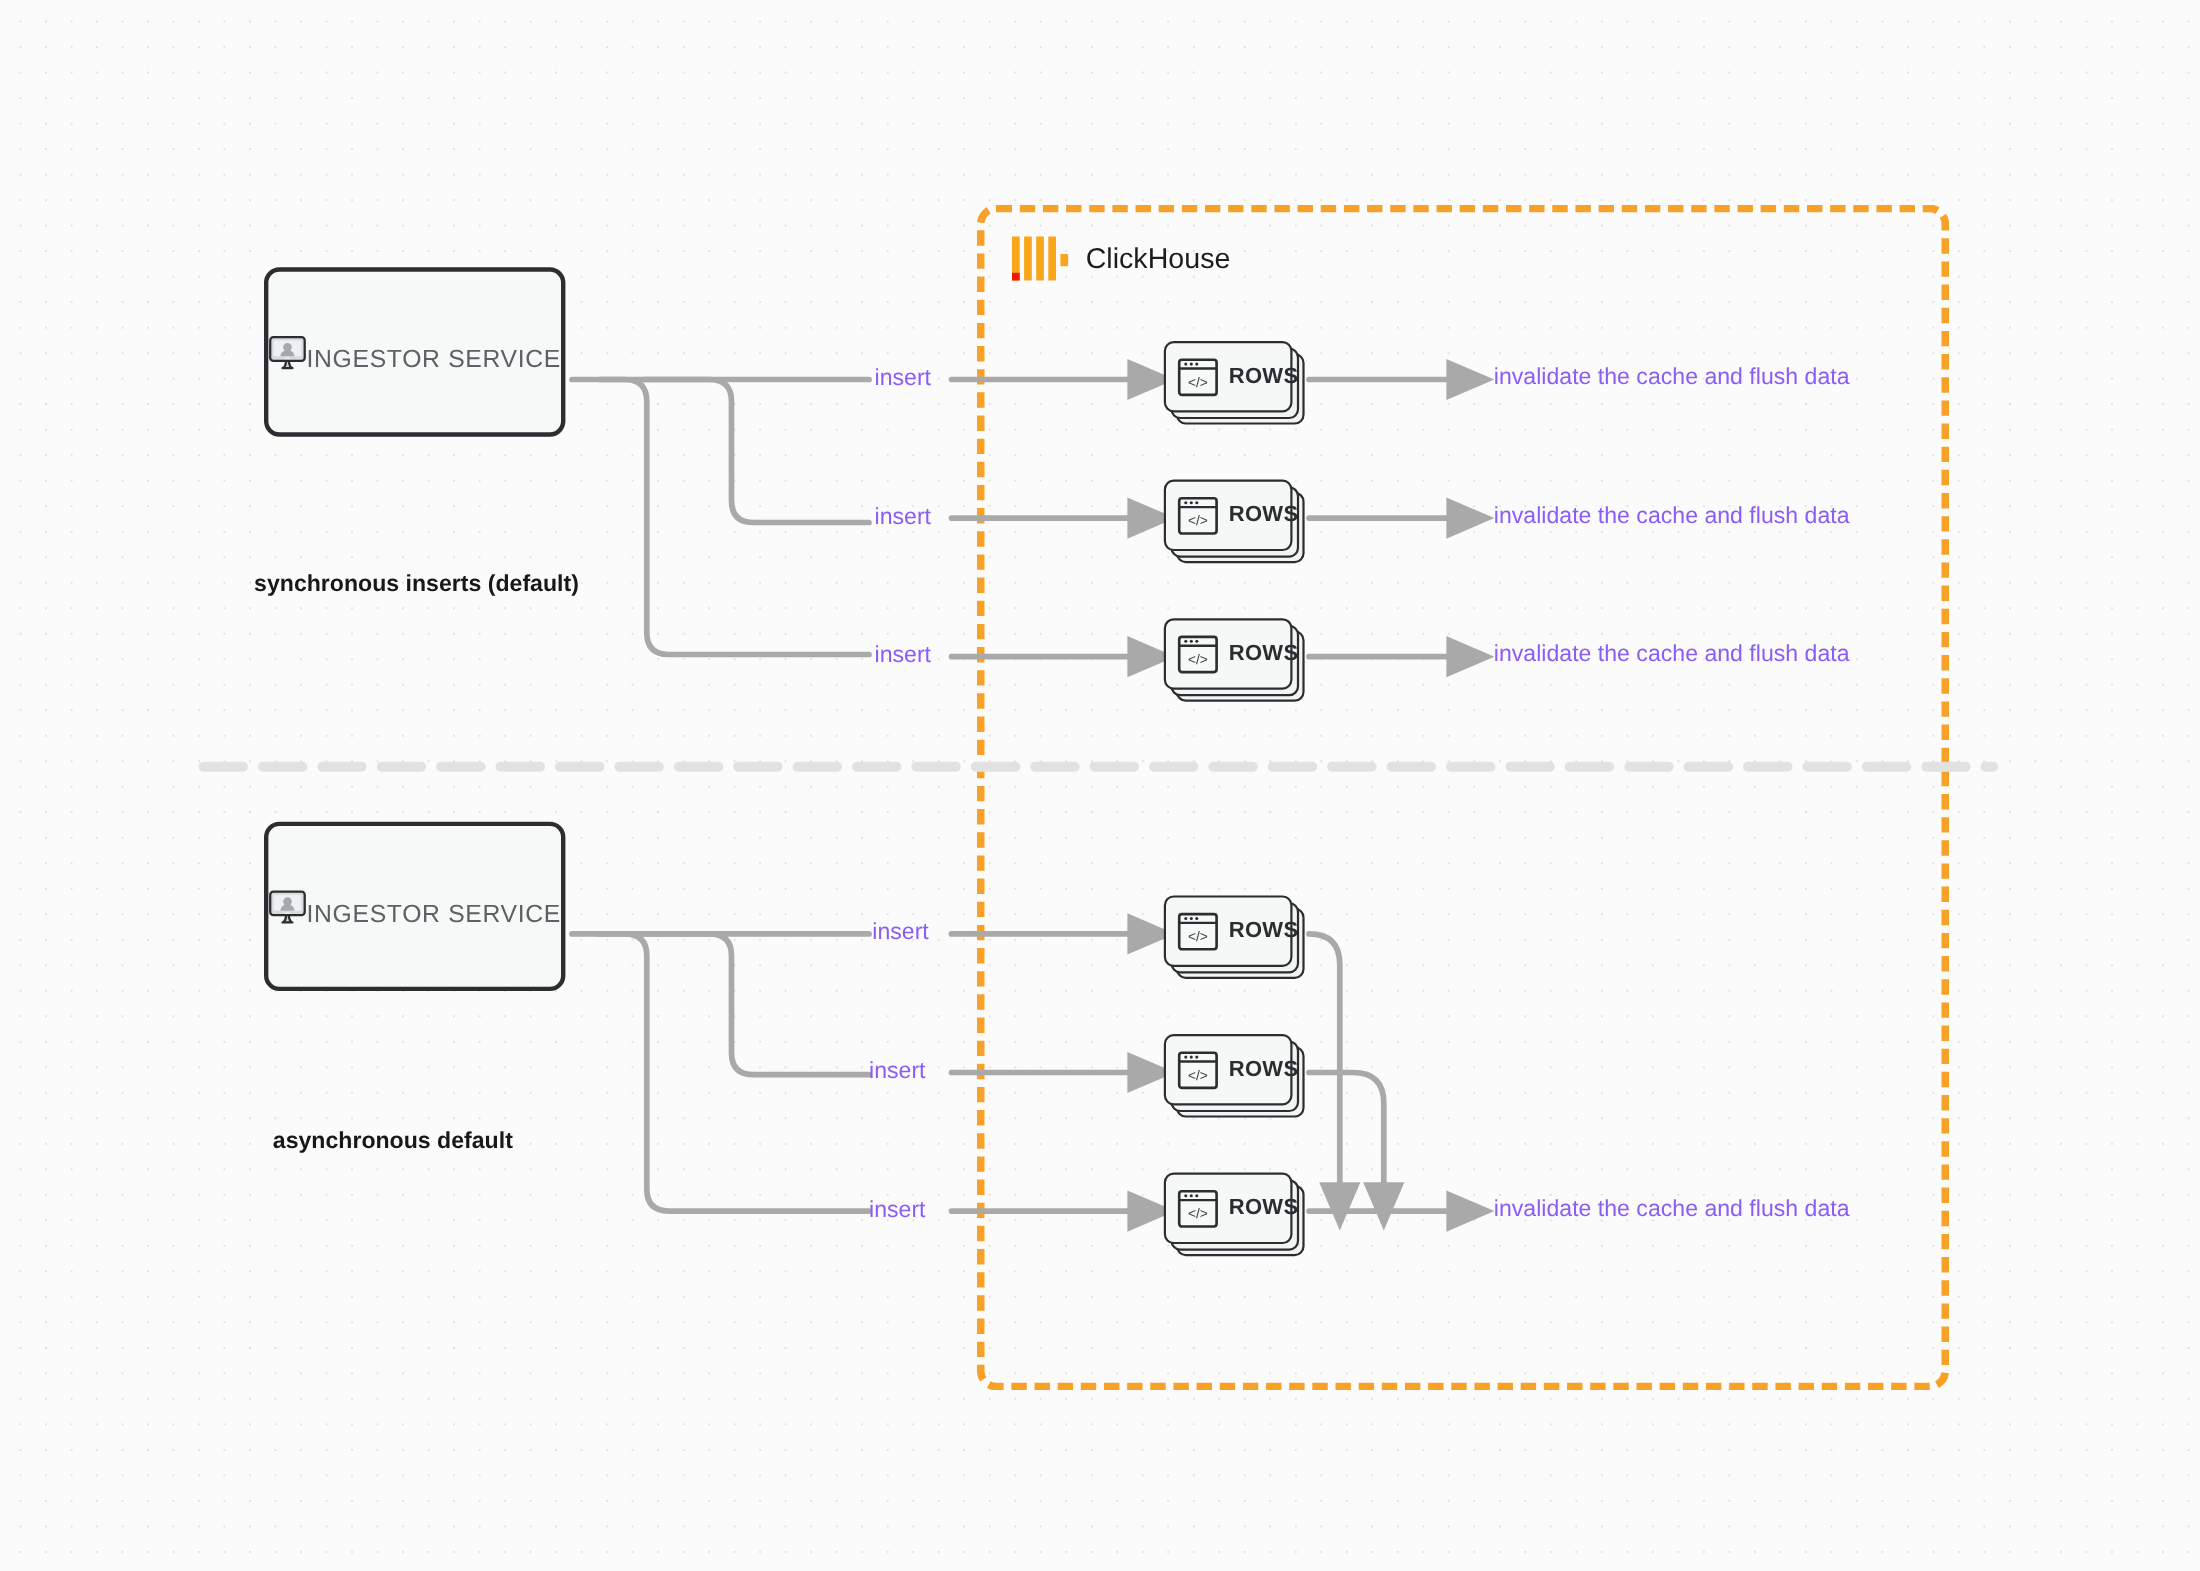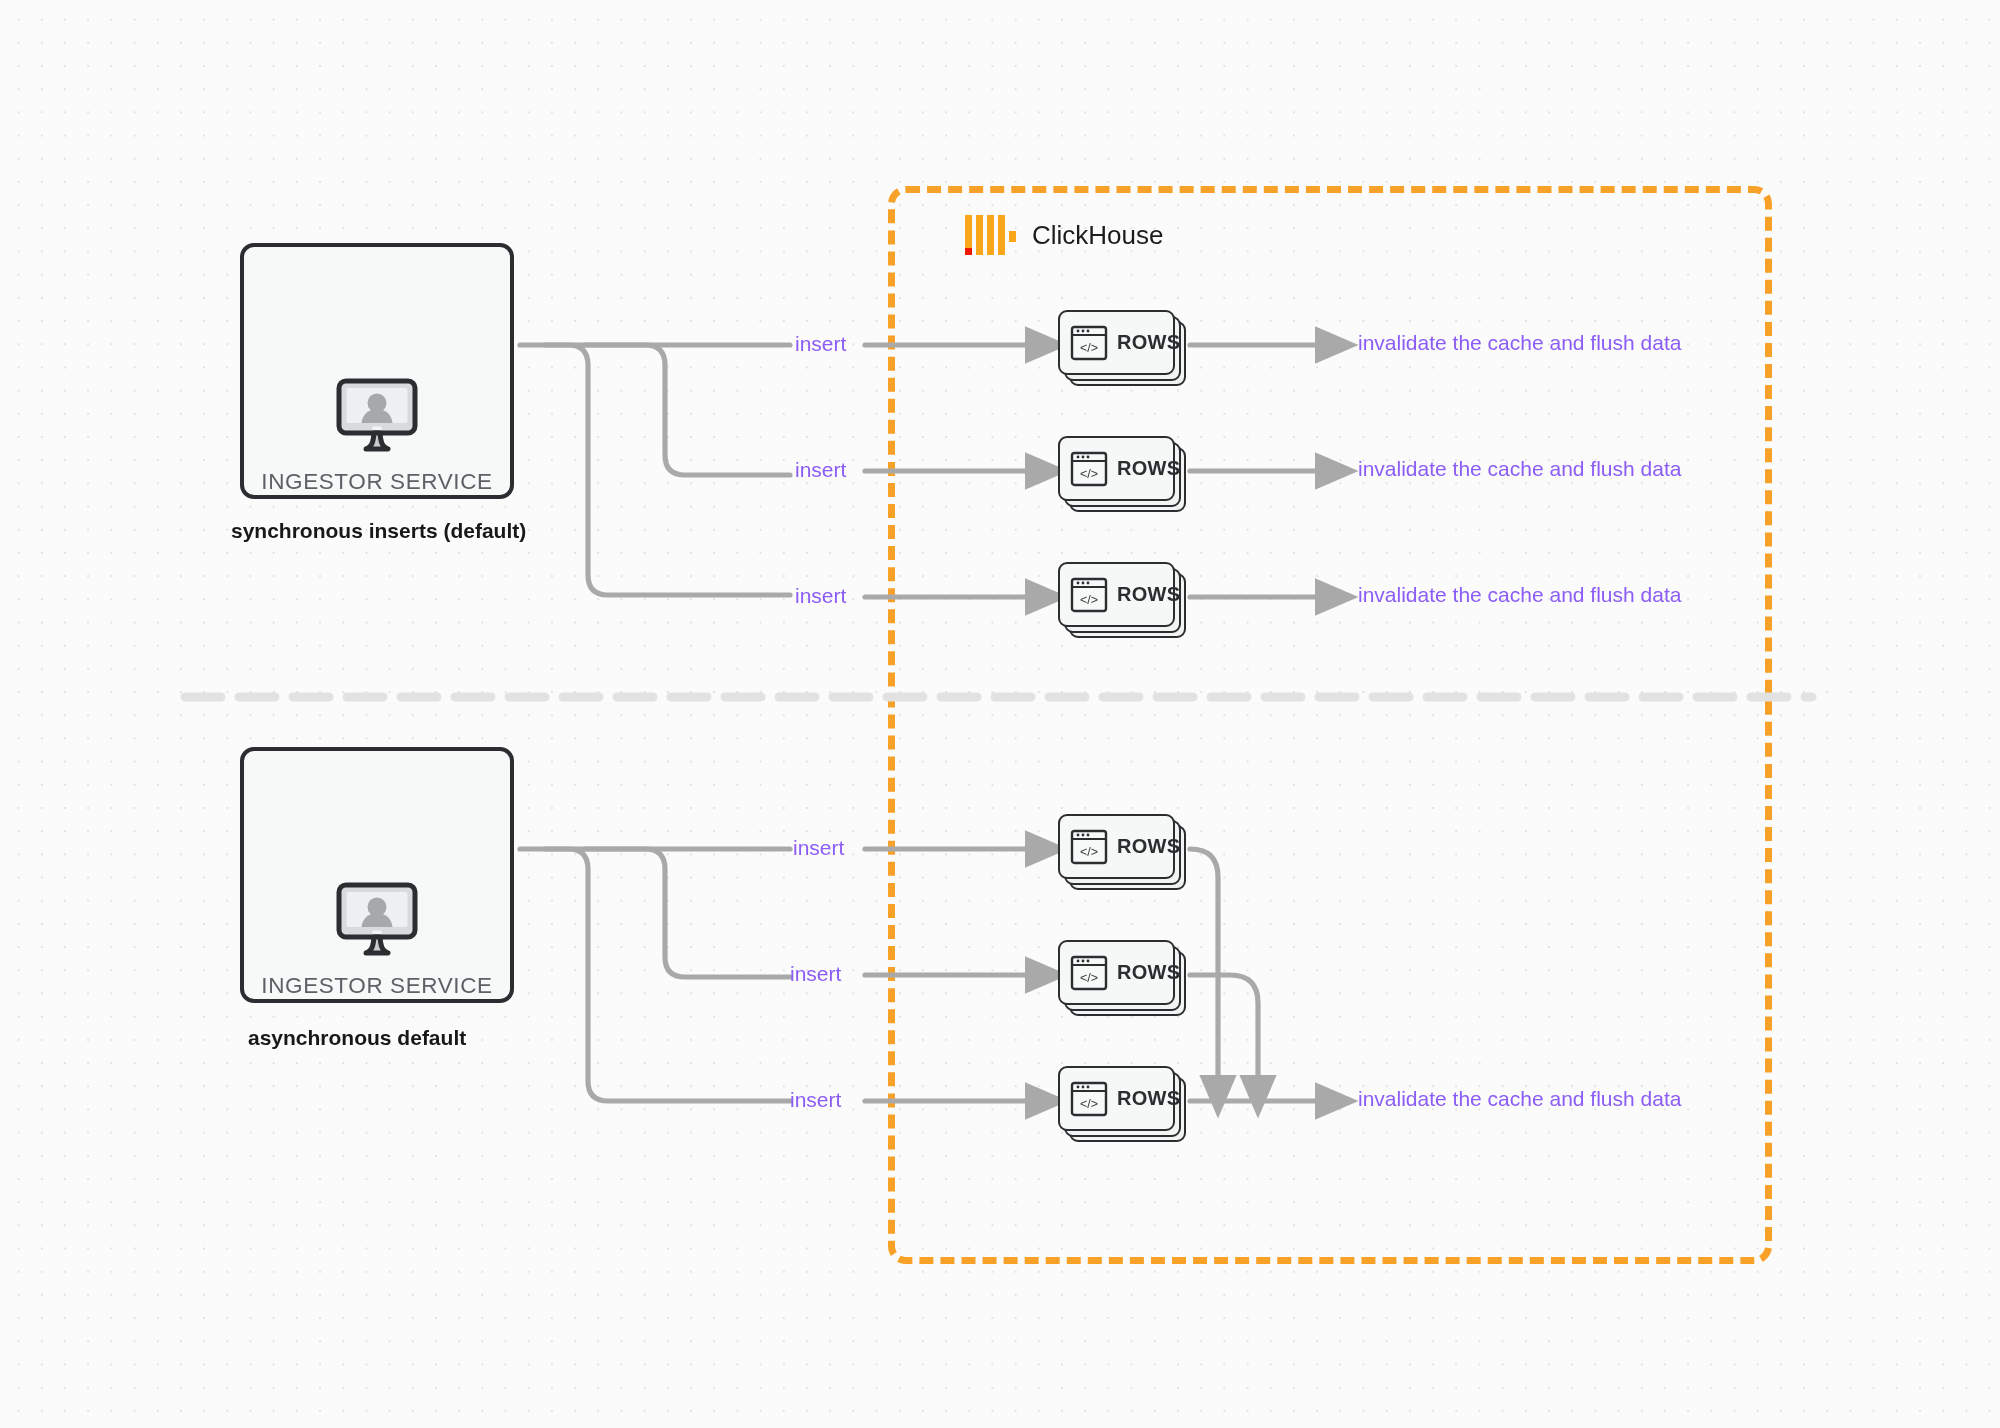--- a/index.html
+++ b/index.html
@@ -16,26 +16,26 @@
     background-size:23.2px 23.2px;
     background-position:7px 8px;
     pointer-events:none;
   }
   #canvas{position:absolute;inset:0;}
   svg.layer{position:absolute;left:0;top:0;width:2000px;height:1428px;overflow:visible;}
 
   
   .ingestor{
     position:absolute;
-    width:274px;height:256px;
+    width:274px;height:154px;
     background:#f7f9f9;
     border:4px solid #2b2d30;
     border-radius:14px;
     box-sizing:border-box;
-    display:flex;flex-direction:column;
+    display:flex;flex-direction:row;
     align-items:center;justify-content:flex-end;
   }
   .ingestor .mon{margin-top:2px;}
   .ingestor .caption{
     margin-top:14px;
     font-size:22.5px;
     letter-spacing:.6px;
     color:#5b6165;
     white-space:nowrap;
   }
@@ -99,21 +99,21 @@
 </style>
 </head>
 <body>
 
 <div id="dotgrid"></div>
 
 <div id="canvas">
 
   <div class="ch-region" style="left:888px;top:186px;width:884px;height:1078px;"></div>
 
-  <div class="ch-title" style="left:920px;top:215px;margin-left:45px;">
+  <div class="ch-title" style="left:920px;top:215px;">
     <div class="ch-logo">
       <i class="b1"></i>
         <i class="b2"></i>
         <i class="b3"></i>
         <i class="b4"></i>
       <i class="sq"></i>
         <i class="red"></i>
     </div>
     <div class="ch-name">ClickHouse</div>
   </div>

